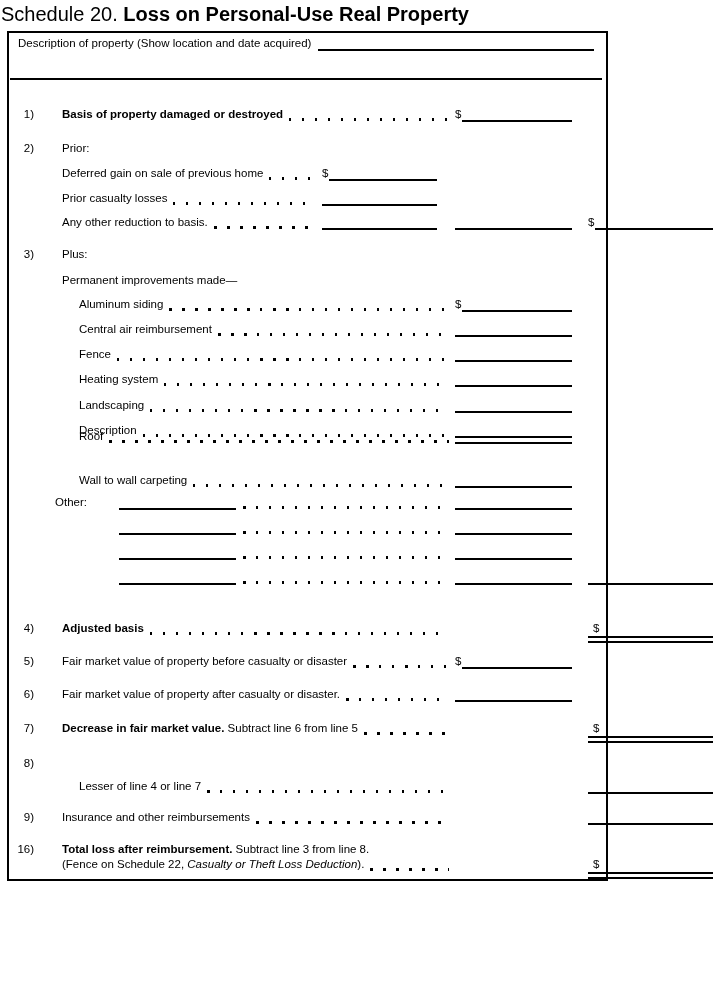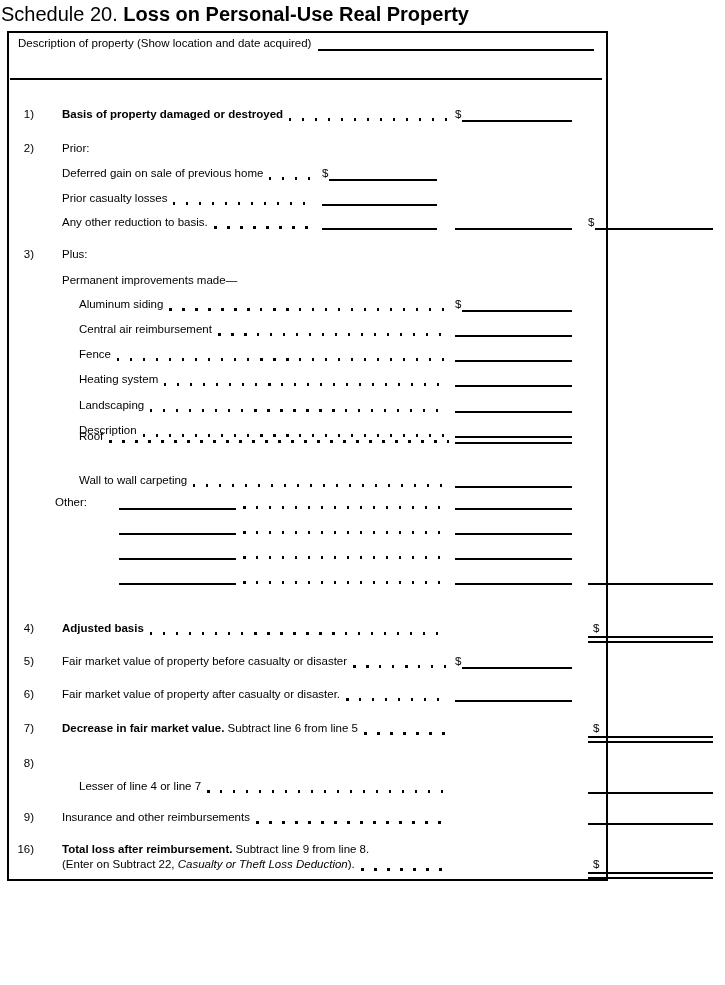--- a/index.html
+++ b/index.html
@@ -282,26 +282,26 @@
       <span class="num">9)</span>
       <span class="lbl">Insurance and other reimbursements</span>
       <span class="leader"></span>
     </div>
     <div class="slot sC plain"></div>
   </div>
 
   <div class="row" style="top:808px">
     <div class="lblwrap noleader">
       <span class="num">16)</span>
-      <span class="lbl"><span class="b">Total loss after reimbursement.</span><span> Subtract line 9 from line 8.</span></span>
+      <span class="lbl"><span class="b">Total loss after reimbursement.</span><span> Subtract line 3 from line 8.</span></span>
     </div>
   </div>
   <div class="row tall" style="top:823px">
     <div class="lblwrap ind1">
-      <span class="lbl"><span>(Enter on Subtract 22, </span><span class="it">Casualty or Theft Loss Deduction</span><span>).</span></span>
+      <span class="lbl"><span>(Fence on Schedule 22, </span><span class="it">Casualty or Theft Loss Deduction</span><span>).</span></span>
       <span class="leader"></span>
     </div>
     <div class="sCd">
       <span class="dollar">$</span>
       <span class="drule"></span>
     </div>
   </div>
 
 </div>
 

